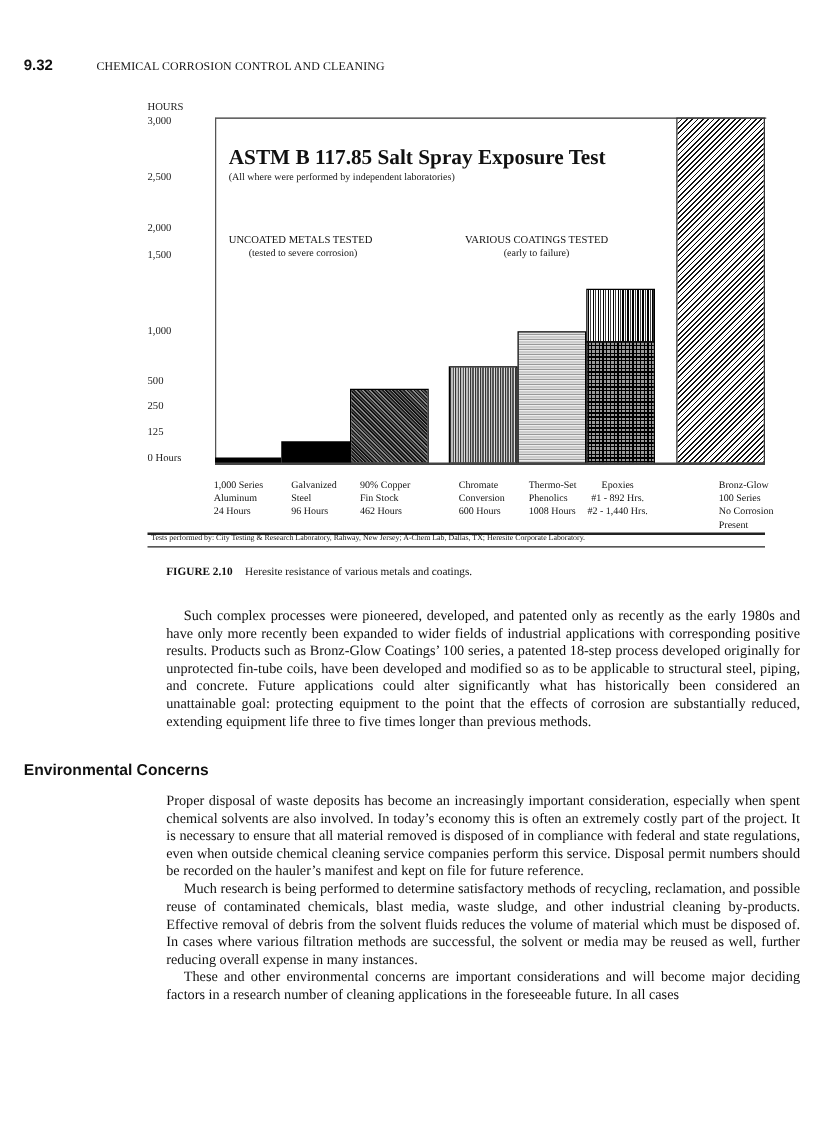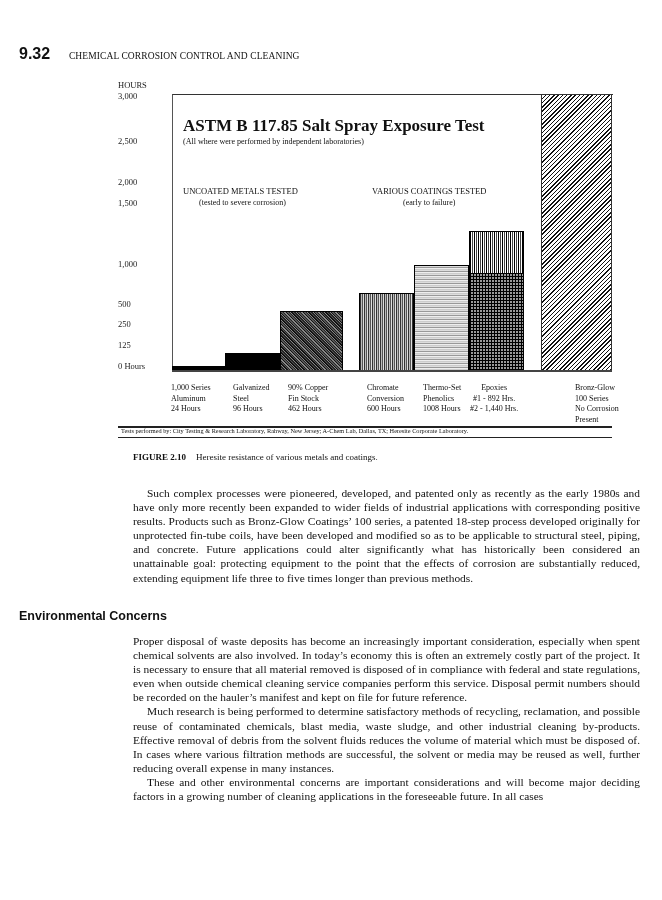--- a/index.html
+++ b/index.html
@@ -1,19 +1,19 @@
 <!DOCTYPE html>
 <html><head>
 <meta charset="utf-8">
 <style>
   html,body{margin:0;padding:0;background:#fff;}
   body{width:662px;height:900px;position:relative;overflow:hidden;font-family:"Liberation Serif",serif;color:#111;}
   .abs{position:absolute;}
   .runhead{left:19px;top:45px;font-size:11px;white-space:nowrap;}
-  .runhead .pg{font-family:"Liberation Sans",sans-serif;font-weight:bold;font-size:16px;margin-right:16px;}
+  .runhead .pg{font-family:"Liberation Sans",sans-serif;font-weight:bold;font-size:12px;margin-right:32px;}
   .runhead .ttl{font-size:9.5px;letter-spacing:0.1px;}
   .ylab{font-size:8.5px;color:#222;white-space:nowrap;}
   .frame{left:172px;top:94px;width:440px;height:276px;border-top:1.5px solid #333;border-left:1.5px solid #555;}
   .baseline{left:172px;top:370px;width:440px;height:1.5px;background:#444;}
   .ctitle{left:183px;top:116px;font-size:17px;font-weight:bold;white-space:nowrap;}
   .csub{left:183px;top:137px;font-size:8px;white-space:nowrap;}
   .grp{font-size:8.5px;white-space:nowrap;line-height:11px;}
   .bar{position:absolute;box-sizing:border-box;}
   .b-alu{background:#000;}
   .b-galv{background:#000;}
@@ -126,14 +126,14 @@
 
 <div class="abs para" style="top:486px;">
   <p>Such complex processes were pioneered, developed, and patented only as recently as the early 1980s and have only more recently been expanded to wider fields of industrial applications with corresponding positive results. Products such as Bronz-Glow Coatings’ 100 series, a patented 18-step process developed originally for unprotected fin-tube coils, have been developed and modified so as to be applicable to structural steel, piping, and concrete. Future applications could alter significantly what has historically been considered an unattainable goal: protecting equipment to the point that the effects of corrosion are substantially reduced, extending equipment life three to five times longer than previous methods.</p>
 </div>
 
 <div class="abs heading">Environmental Concerns</div>
 
 <div class="abs para" style="top:634px;">
   <p style="text-indent:0;">Proper disposal of waste deposits has become an increasingly important consideration, especially when spent chemical solvents are also involved. In today’s economy this is often an extremely costly part of the project. It is necessary to ensure that all material removed is disposed of in compliance with federal and state regulations, even when outside chemical cleaning service companies perform this service. Disposal permit numbers should be recorded on the hauler’s manifest and kept on file for future reference.</p>
   <p>Much research is being performed to determine satisfactory methods of recycling, reclamation, and possible reuse of contaminated chemicals, blast media, waste sludge, and other industrial cleaning by-products. Effective removal of debris from the solvent fluids reduces the volume of material which must be disposed of. In cases where various filtration methods are successful, the solvent or media may be reused as well, further reducing overall expense in many instances.</p>
-  <p>These and other environmental concerns are important considerations and will become major deciding factors in a growing number of cleaning applications in the foreseeable future. In all cases</p>
+  <p>These and other environmental concerns are important considerations and will become major deciding factors in a research number of cleaning applications in the foreseeable future. In all cases</p>
 </div>
 
 </body></html>

